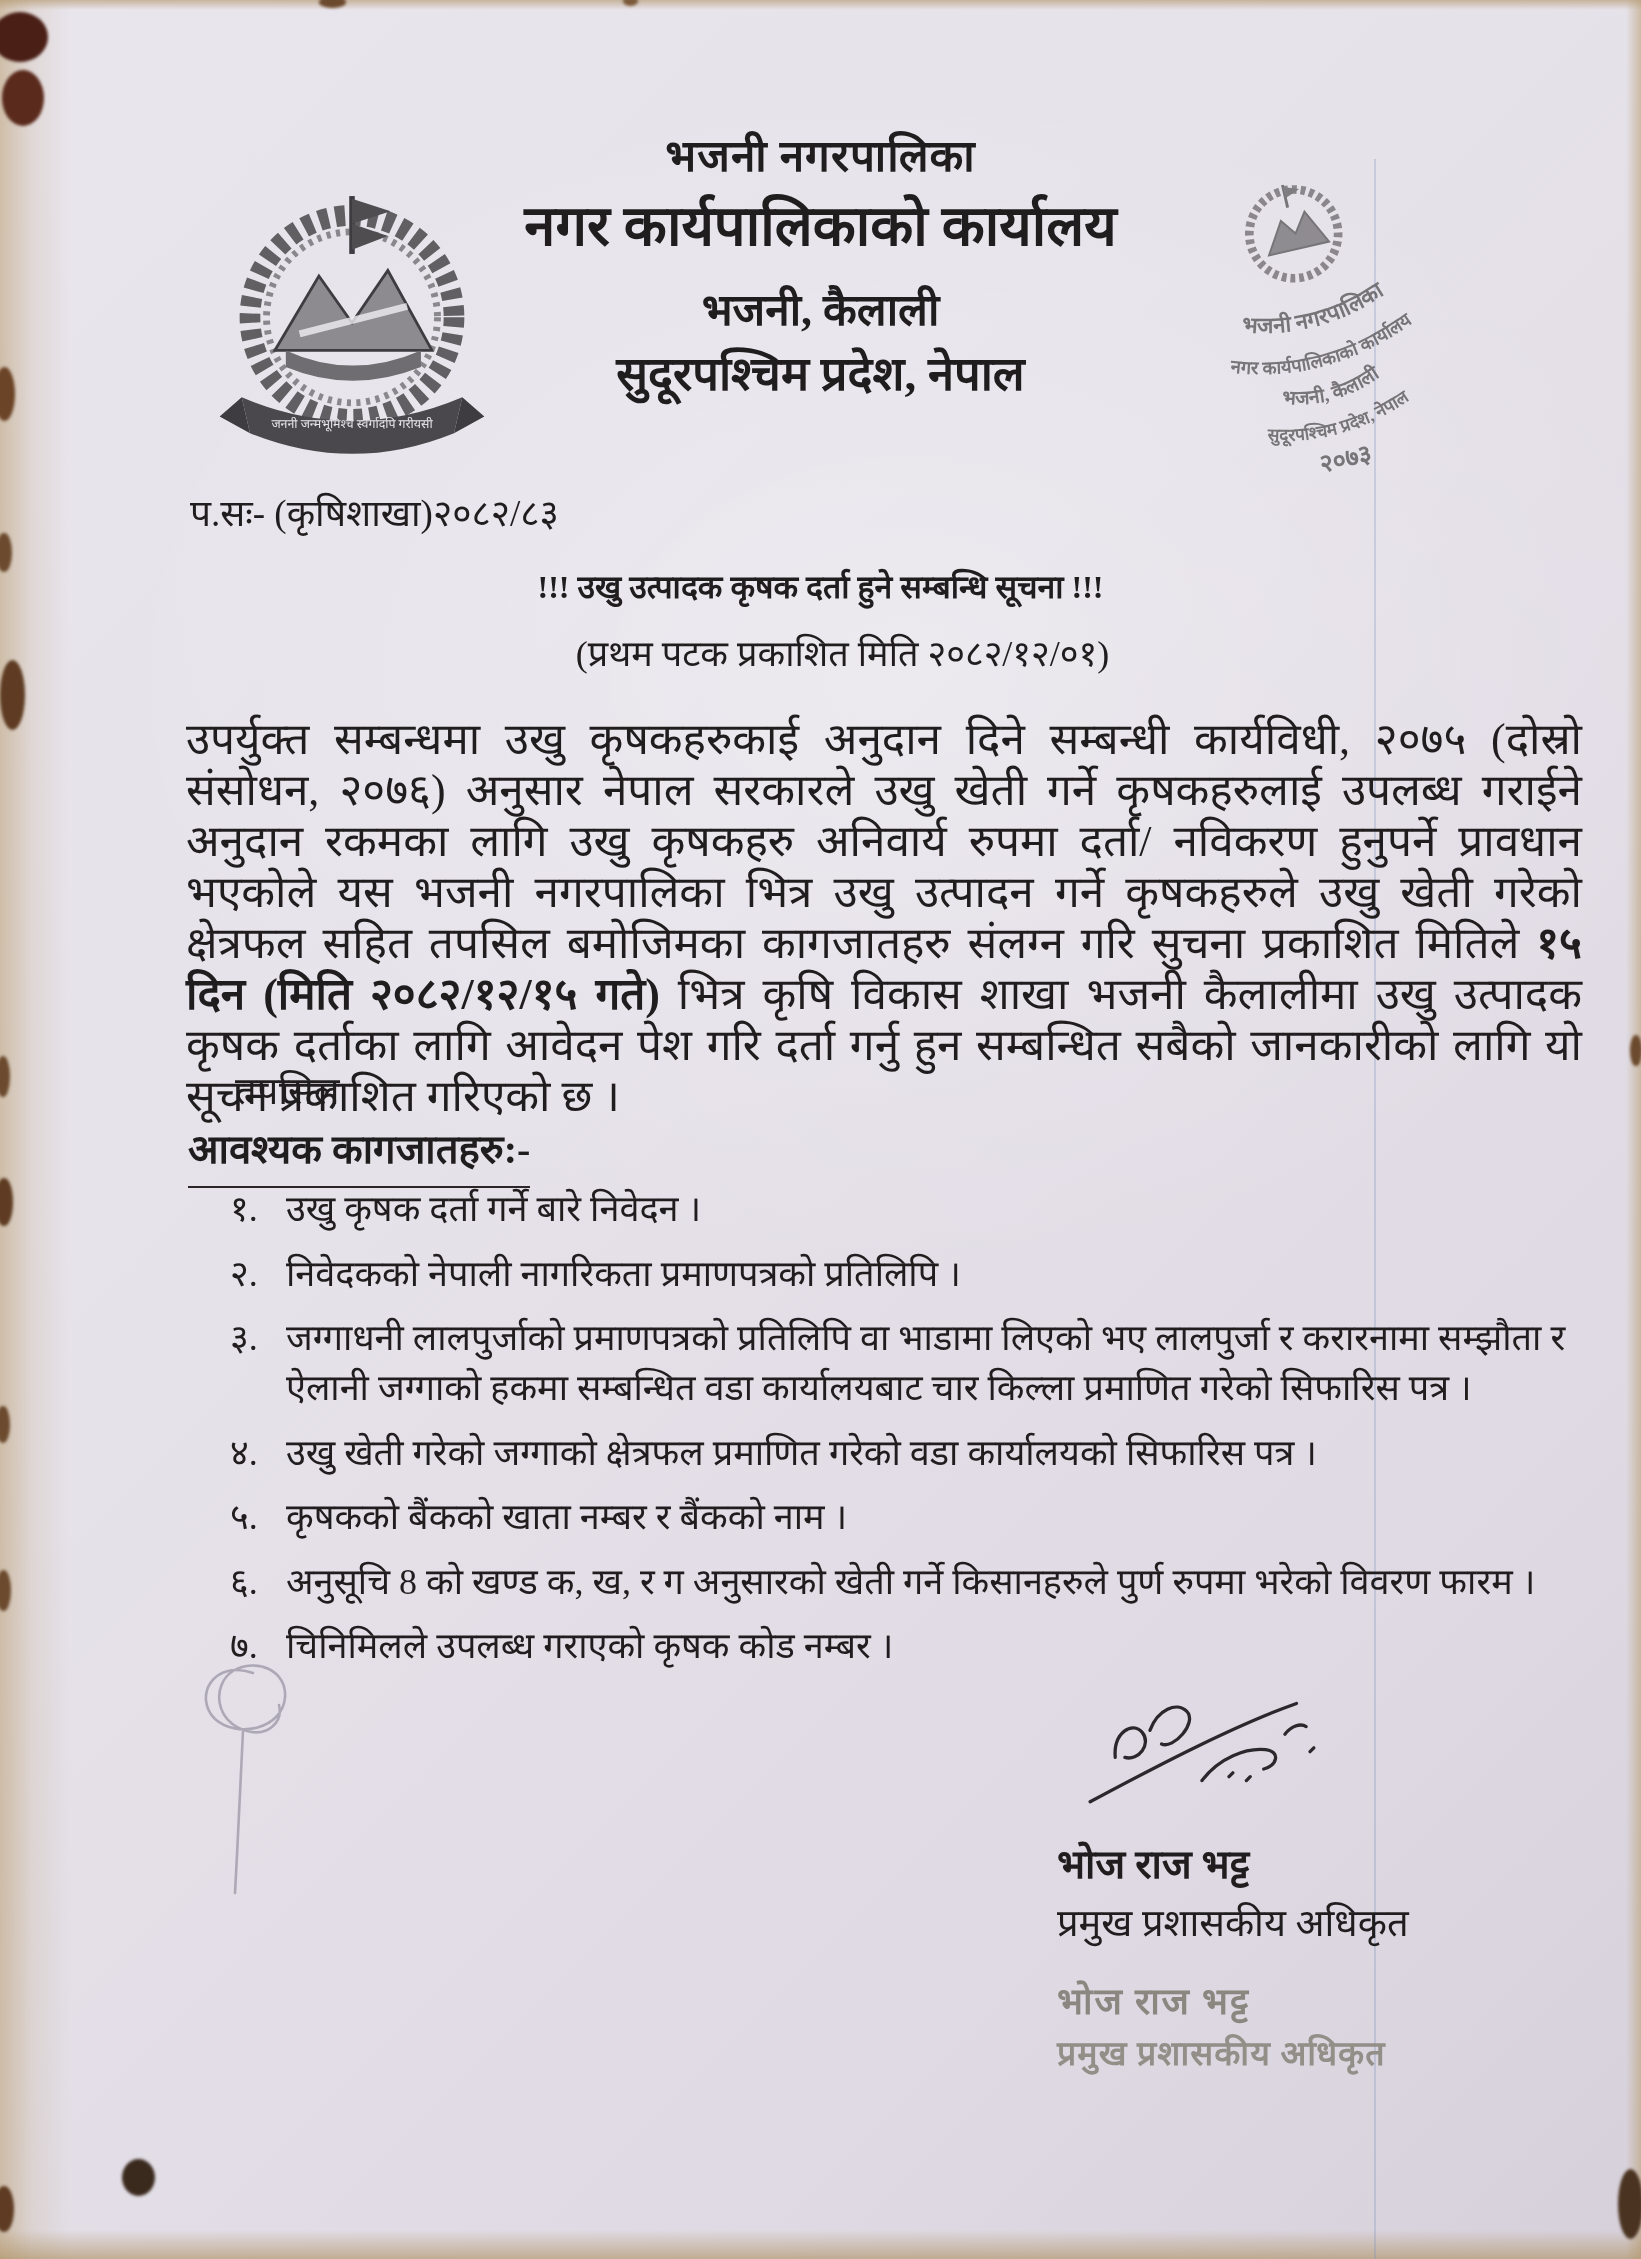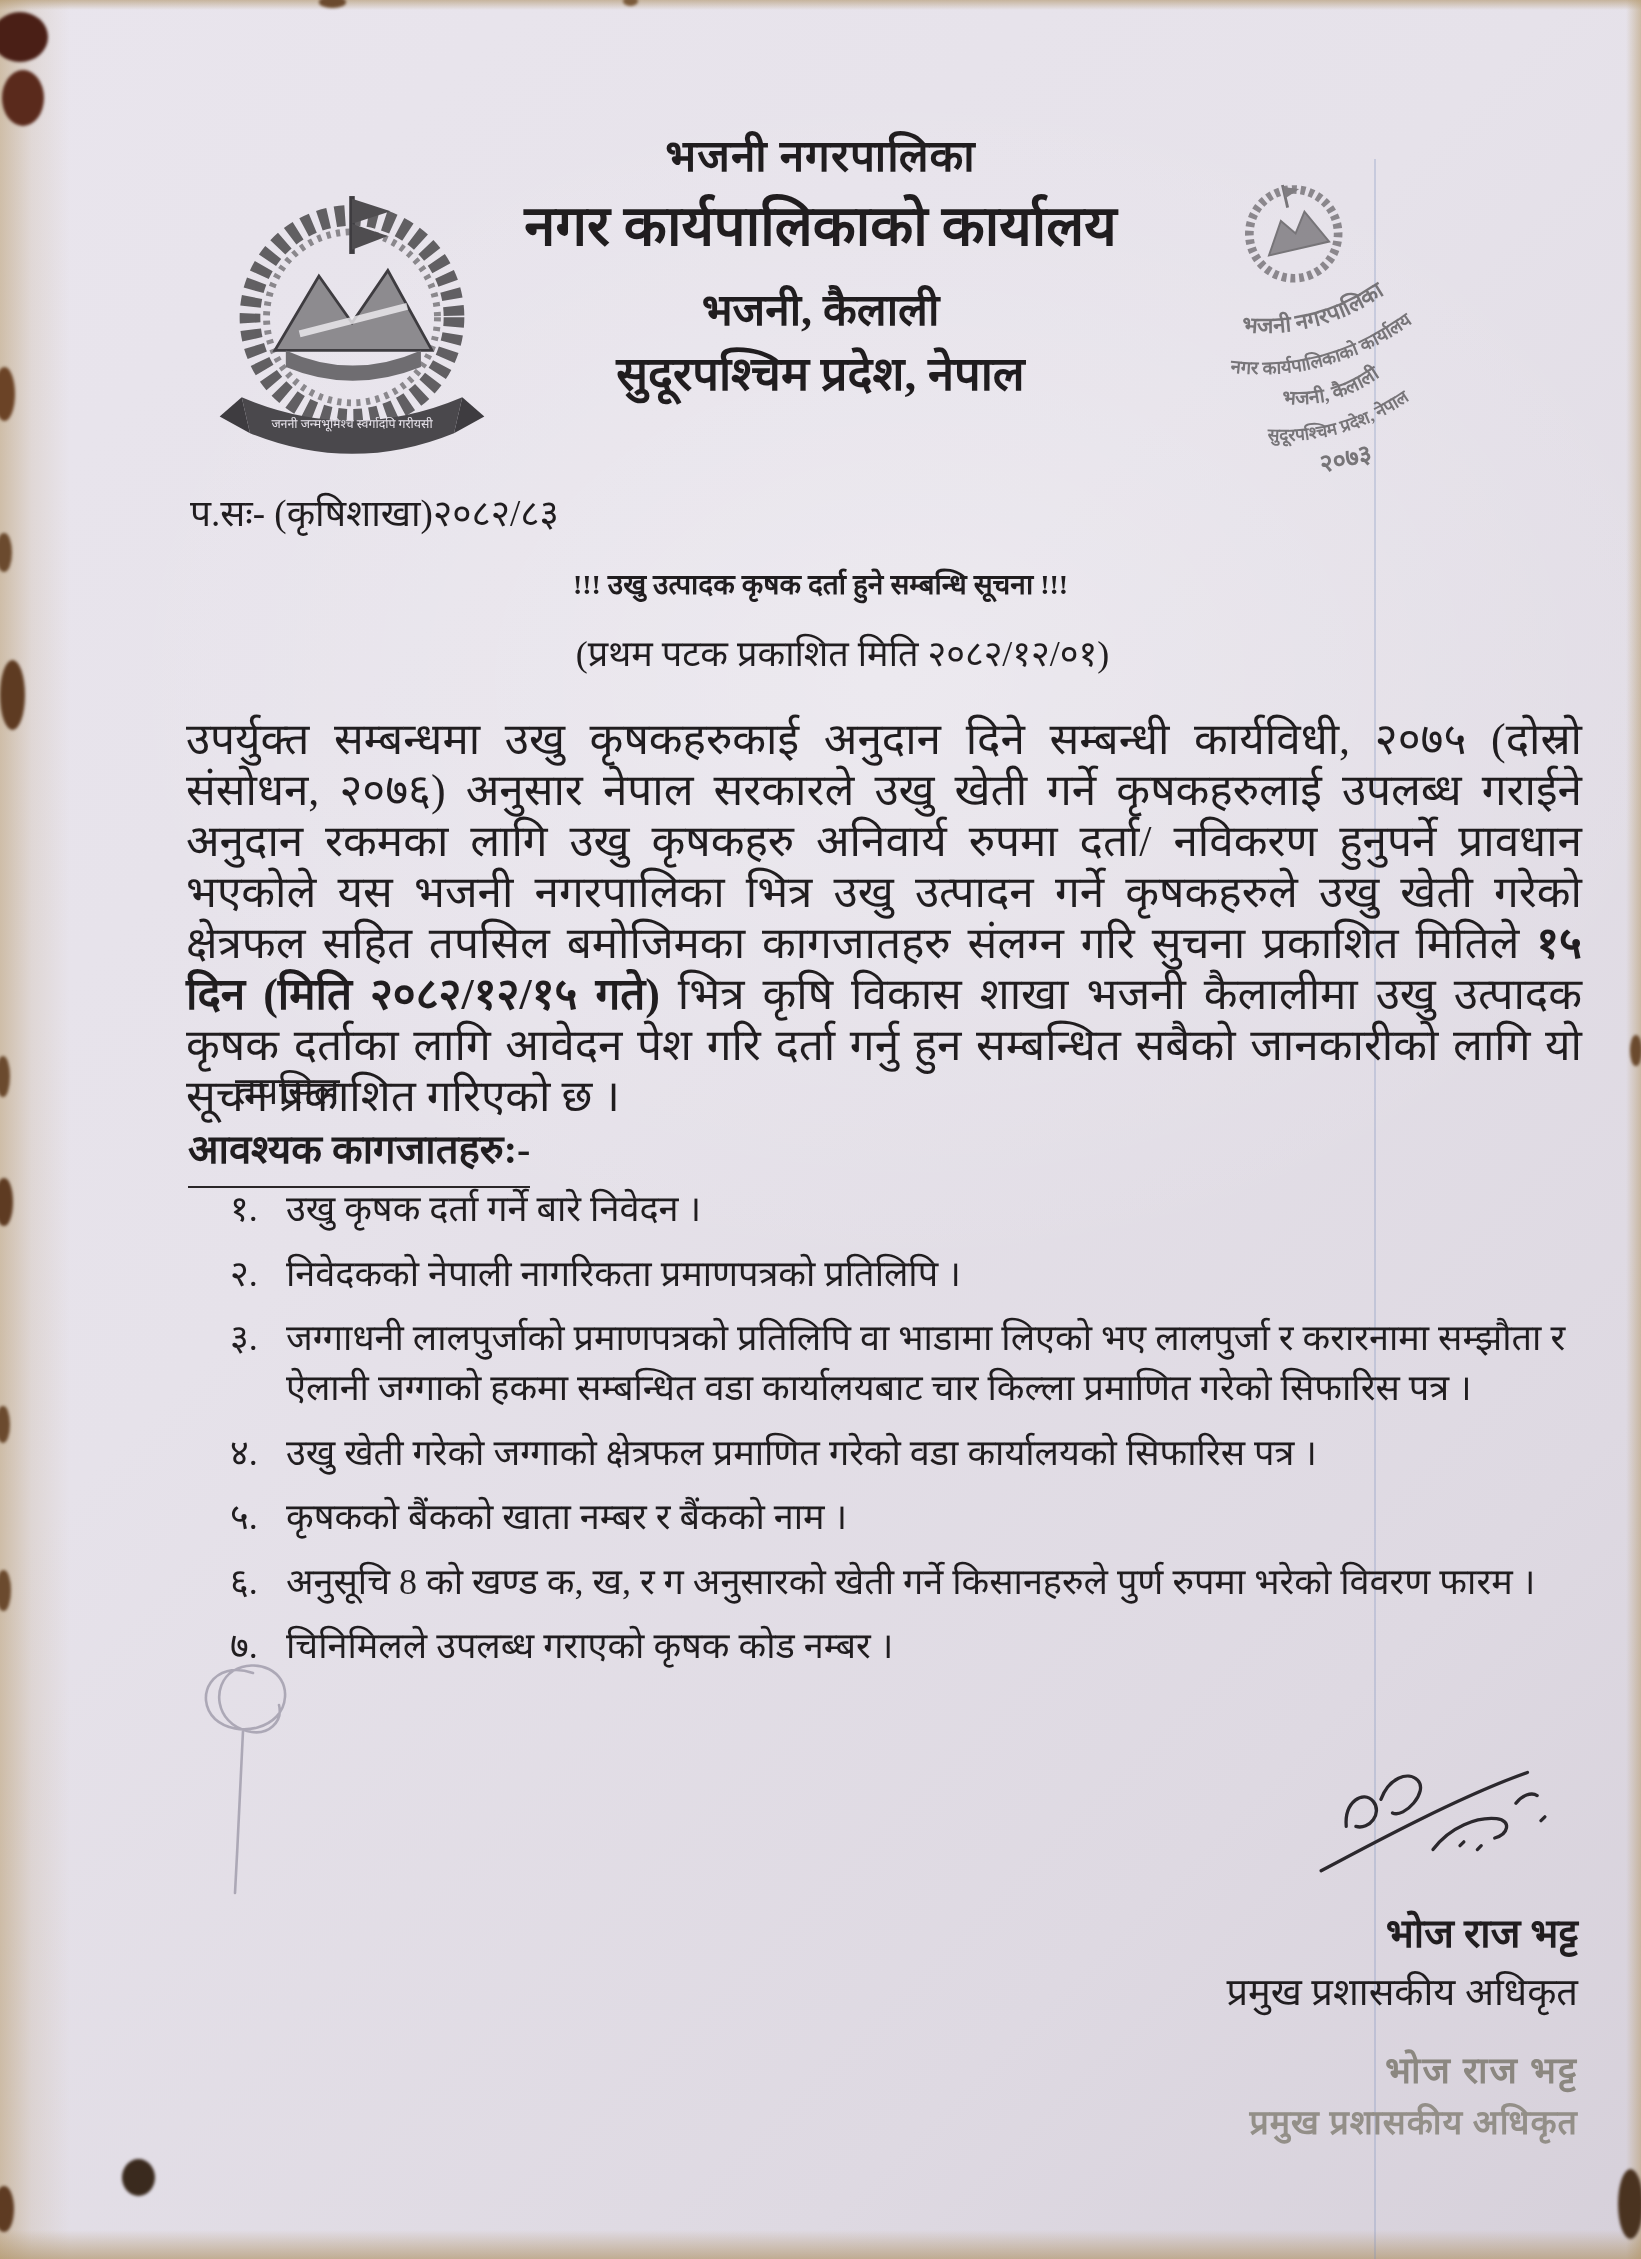--- a/index.html
+++ b/index.html
@@ -20,31 +20,31 @@
   .edge-right{right:0;top:0;bottom:0;width:15.4px;background:linear-gradient(to left, rgba(186,160,118,.6), rgba(186,160,118,0));}
   .edge-bottom{left:0;bottom:0;right:0;height:29px;background:linear-gradient(to top, rgba(176,148,104,.65), rgba(176,148,104,0));}
   .blot{position:absolute;border-radius:50%;filter:blur(1.4px);}
   .foldline{left:1374px;top:159px;width:1.9px;bottom:0;background:rgba(120,140,185,.28);}
   
   .h1{top:124px;font-size:44px;font-weight:600;letter-spacing:1px;}
   .h2{top:185px;font-size:56px;font-weight:700;}
   .h3{top:278px;font-size:44px;font-weight:700;}
   .h4{top:340px;font-size:47px;font-weight:700;}
   .ref{left:190px;top:486px;font-size:37px;}
-  .title{top:564px;font-size:28px;font-weight:700;}
+  .title{top:564px;font-size:32px;font-weight:700;}
   .subtitle{top:628px;font-size:36px;padding-left:44px;}
   .para{left:186px;top:714px;width:1396px;font-size:44px;line-height:51px;text-align:justify;}
   .bold{font-weight:700;}
   .sec-h{left:188px;top:1063px;font-size:38px;margin-left:47px;}
   .sec-sub{left:188px;top:1120px;font-size:40px;font-weight:700;border-bottom:2.9px solid #2a2628;padding-bottom:11px;display:inline-block;}
   .doclist{left:230px;top:1184px;width:1361px;font-size:36px;line-height:50px;}
   .doclist .row{display:flex;margin-bottom:14.5px;}
   .doclist .num{flex:0 0 56px;}
   .doclist .txt{flex:1;}
-  .sigblock{left:1057px;top:1757px;width:521px;text-align:right;}
+  .sigblock{left:1057px;top:1688px;width:521px;text-align:left;}
   .signame{font-size:40px;font-weight:600;margin-top:7.7px;}
   .sigtitle{font-size:38px;margin-top:5.8px;}
   .stampname{font-size:37px;font-weight:700;color:#8b8780;margin-top:27px;filter:blur(0.6px);letter-spacing:1.9px;}
   .stamptitle{font-size:34px;font-weight:700;color:#938f88;margin-top:3.9px;filter:blur(0.7px);letter-spacing:1px;}
   svg{overflow:visible;}
 </style>
 </head>
 <body>
 
 <div id="page">

